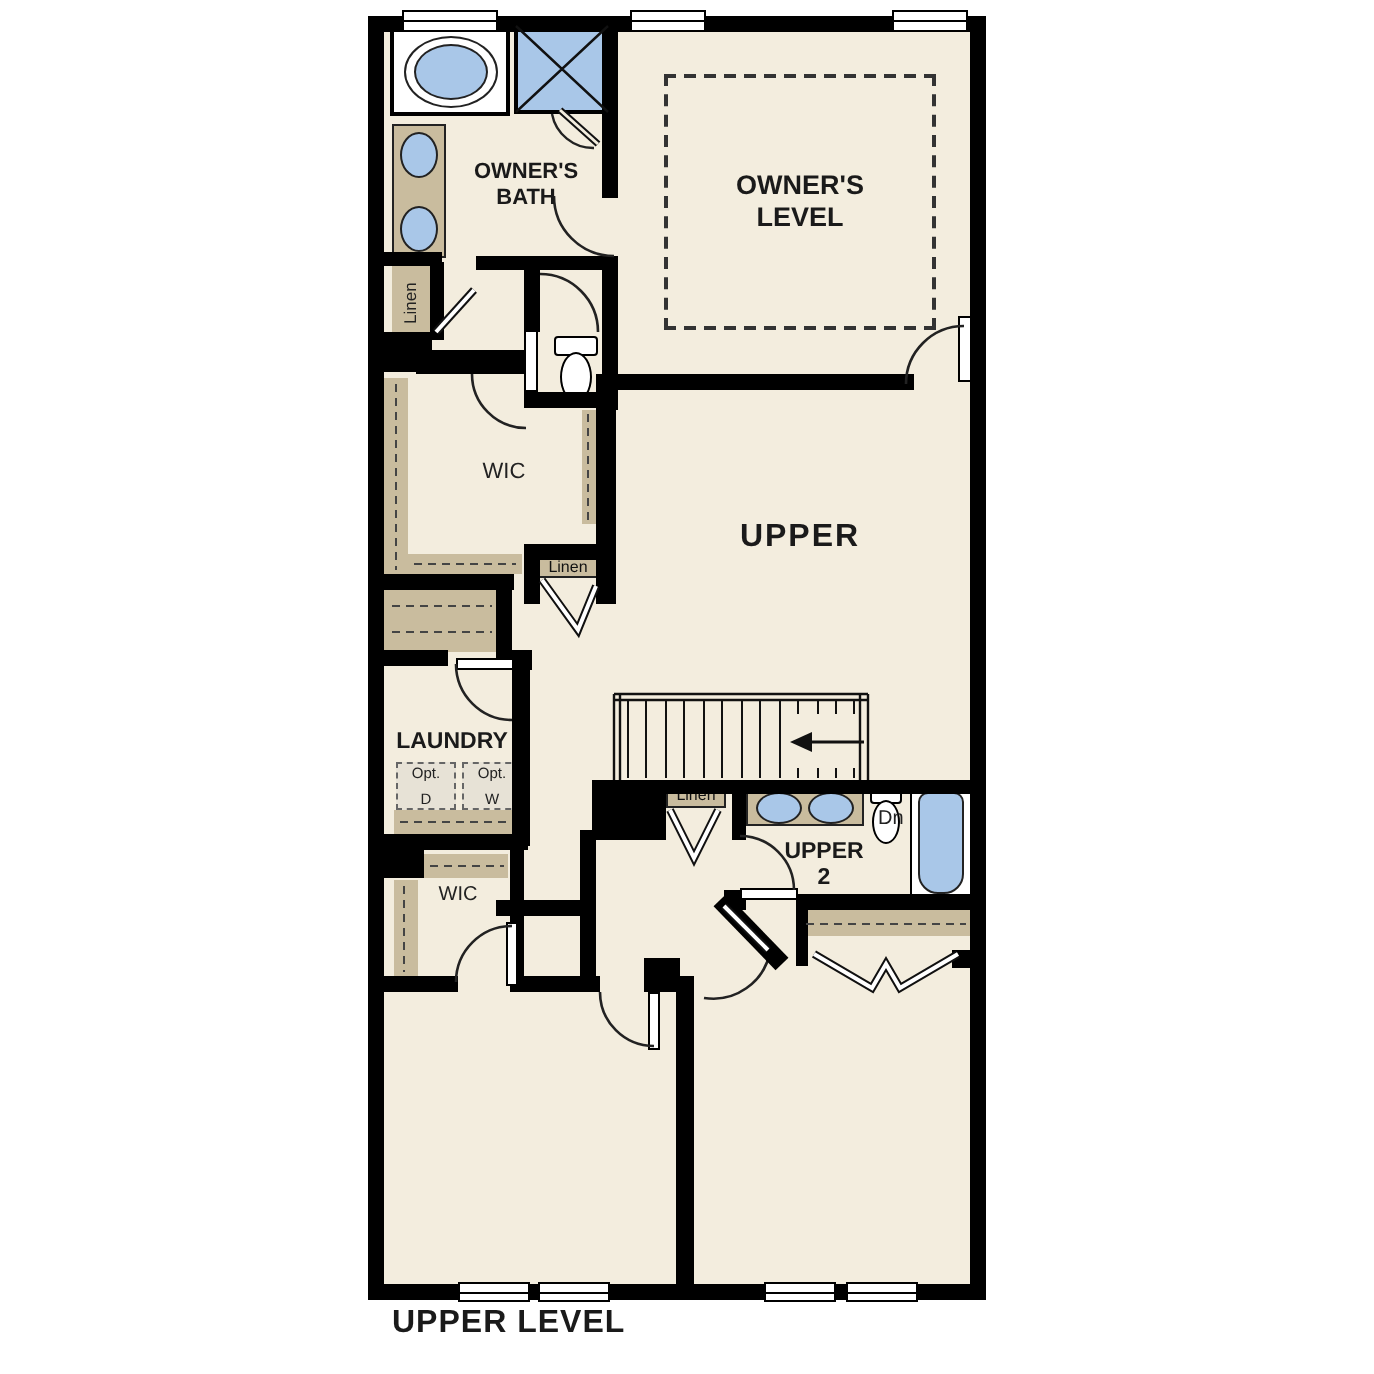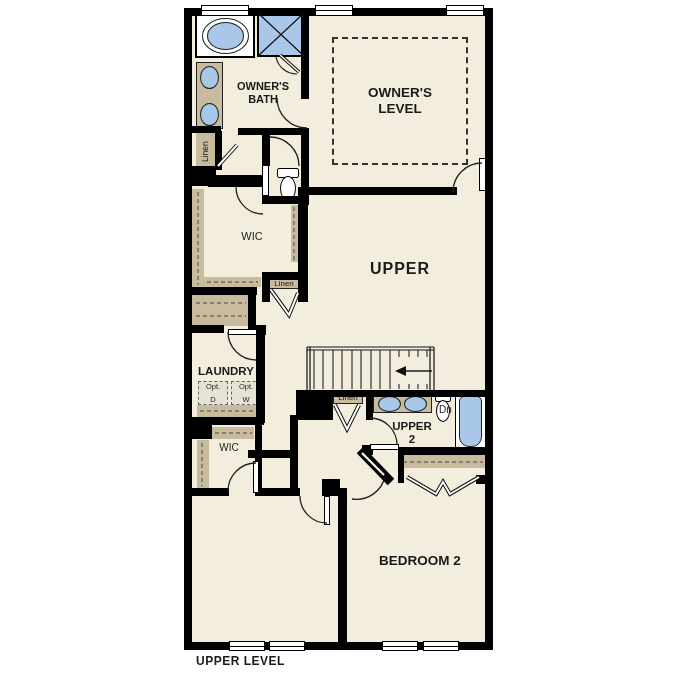--- a/index.html
+++ b/index.html
@@ -210,32 +210,29 @@
   <div class="abs lbl" style="left:358px;top:259px;width:84px;height:20px;font-size:16px;letter-spacing:1px;">
     <span>UPPER</span>
   </div>
   <div class="abs lbl" style="left:190px;top:365px;width:72px;height:14px;font-size:11.5px;">
     <span>LAUNDRY</span>
   </div>
   <div class="abs lbl" style="left:385px;top:419px;width:54px;height:28px;font-size:11.5px;flex-direction:column;">
     <span>UPPER</span>
     <span>2</span>
   </div>
-  <div class="abs lbl" style="left:360px;top:552px;width:120px;height:18px;font-size:13.5px;">
-    <span>BEDROOM 2</span>
-  </div>
   <div class="abs lbl lbl-plain" style="left:235px;top:229px;width:34px;height:14px;font-size:11px;">
     <span>WIC</span>
   </div>
   <div class="abs lbl lbl-plain" style="left:212px;top:441px;width:34px;height:13px;font-size:10px;">
     <span>WIC</span>
   </div>
   <div class="abs lbl lbl-plain vert" style="left:196px;top:134px;width:20px;height:36px;font-size:8.5px;">
     <span>Linen</span>
   </div>
   <div class="abs lbl lbl-plain" style="left:439px;top:364px;width:24px;height:12px;font-size:10px;justify-content:flex-start;margin-top:40px;">
     <span>Dn</span>
   </div>
-  <div class="abs lbl" style="left:196px;top:652px;width:220px;height:20px;font-size:12px;justify-content:flex-start;letter-spacing:0.5px;">
+  <div class="abs lbl" style="left:196px;top:652px;width:220px;height:20px;font-size:16px;justify-content:flex-start;letter-spacing:0.5px;">
     <span>UPPER LEVEL</span>
   </div>
 
 </div>
 
 </body></html>

